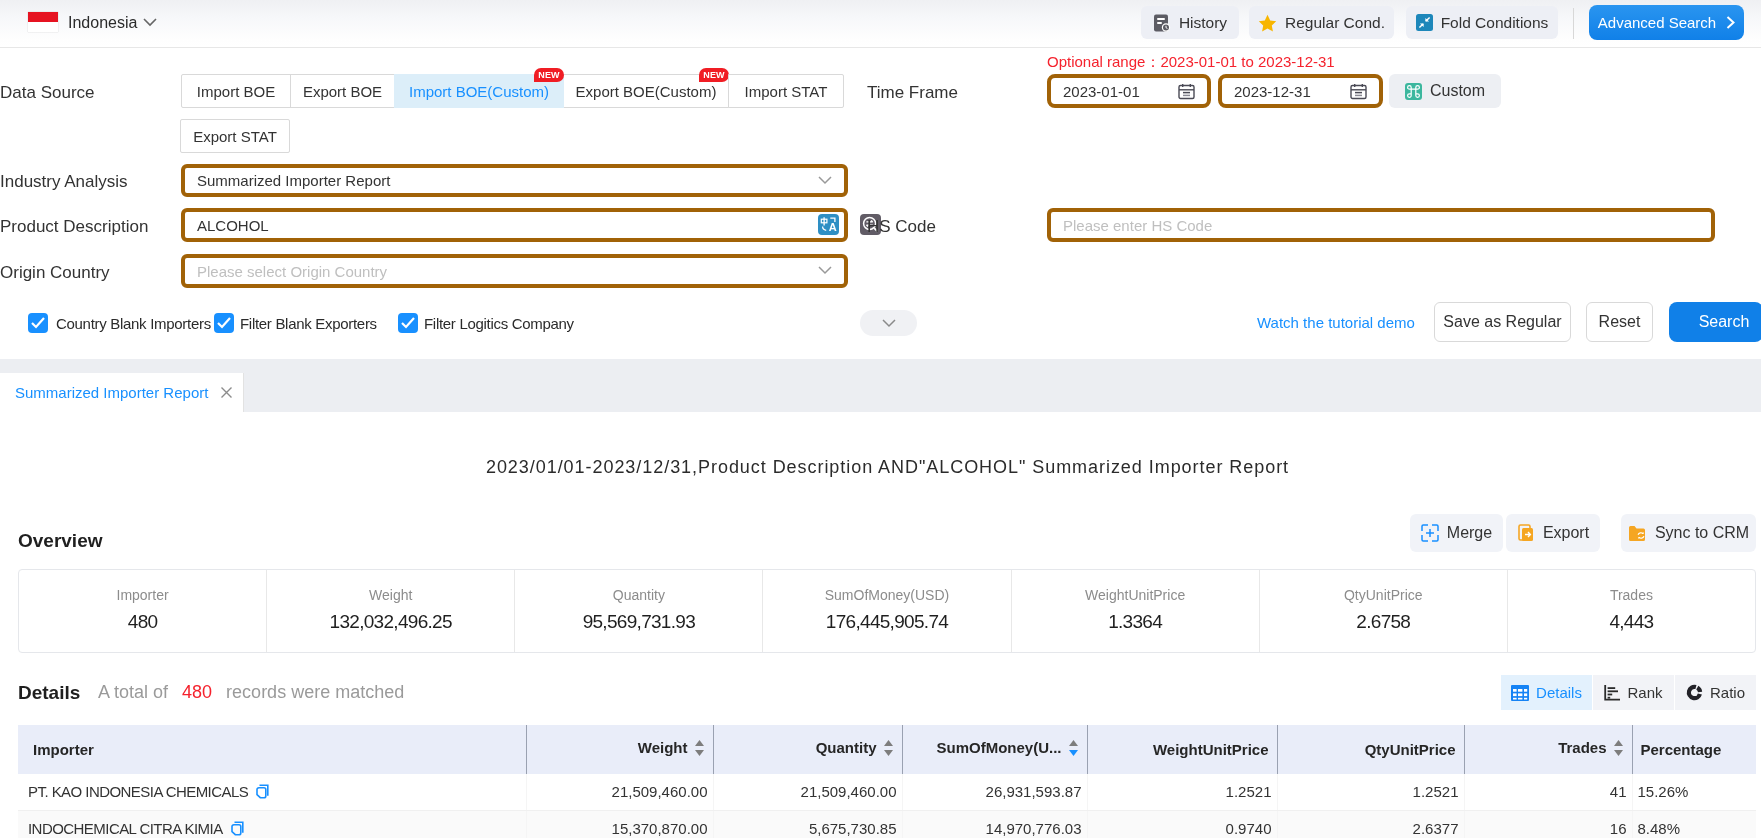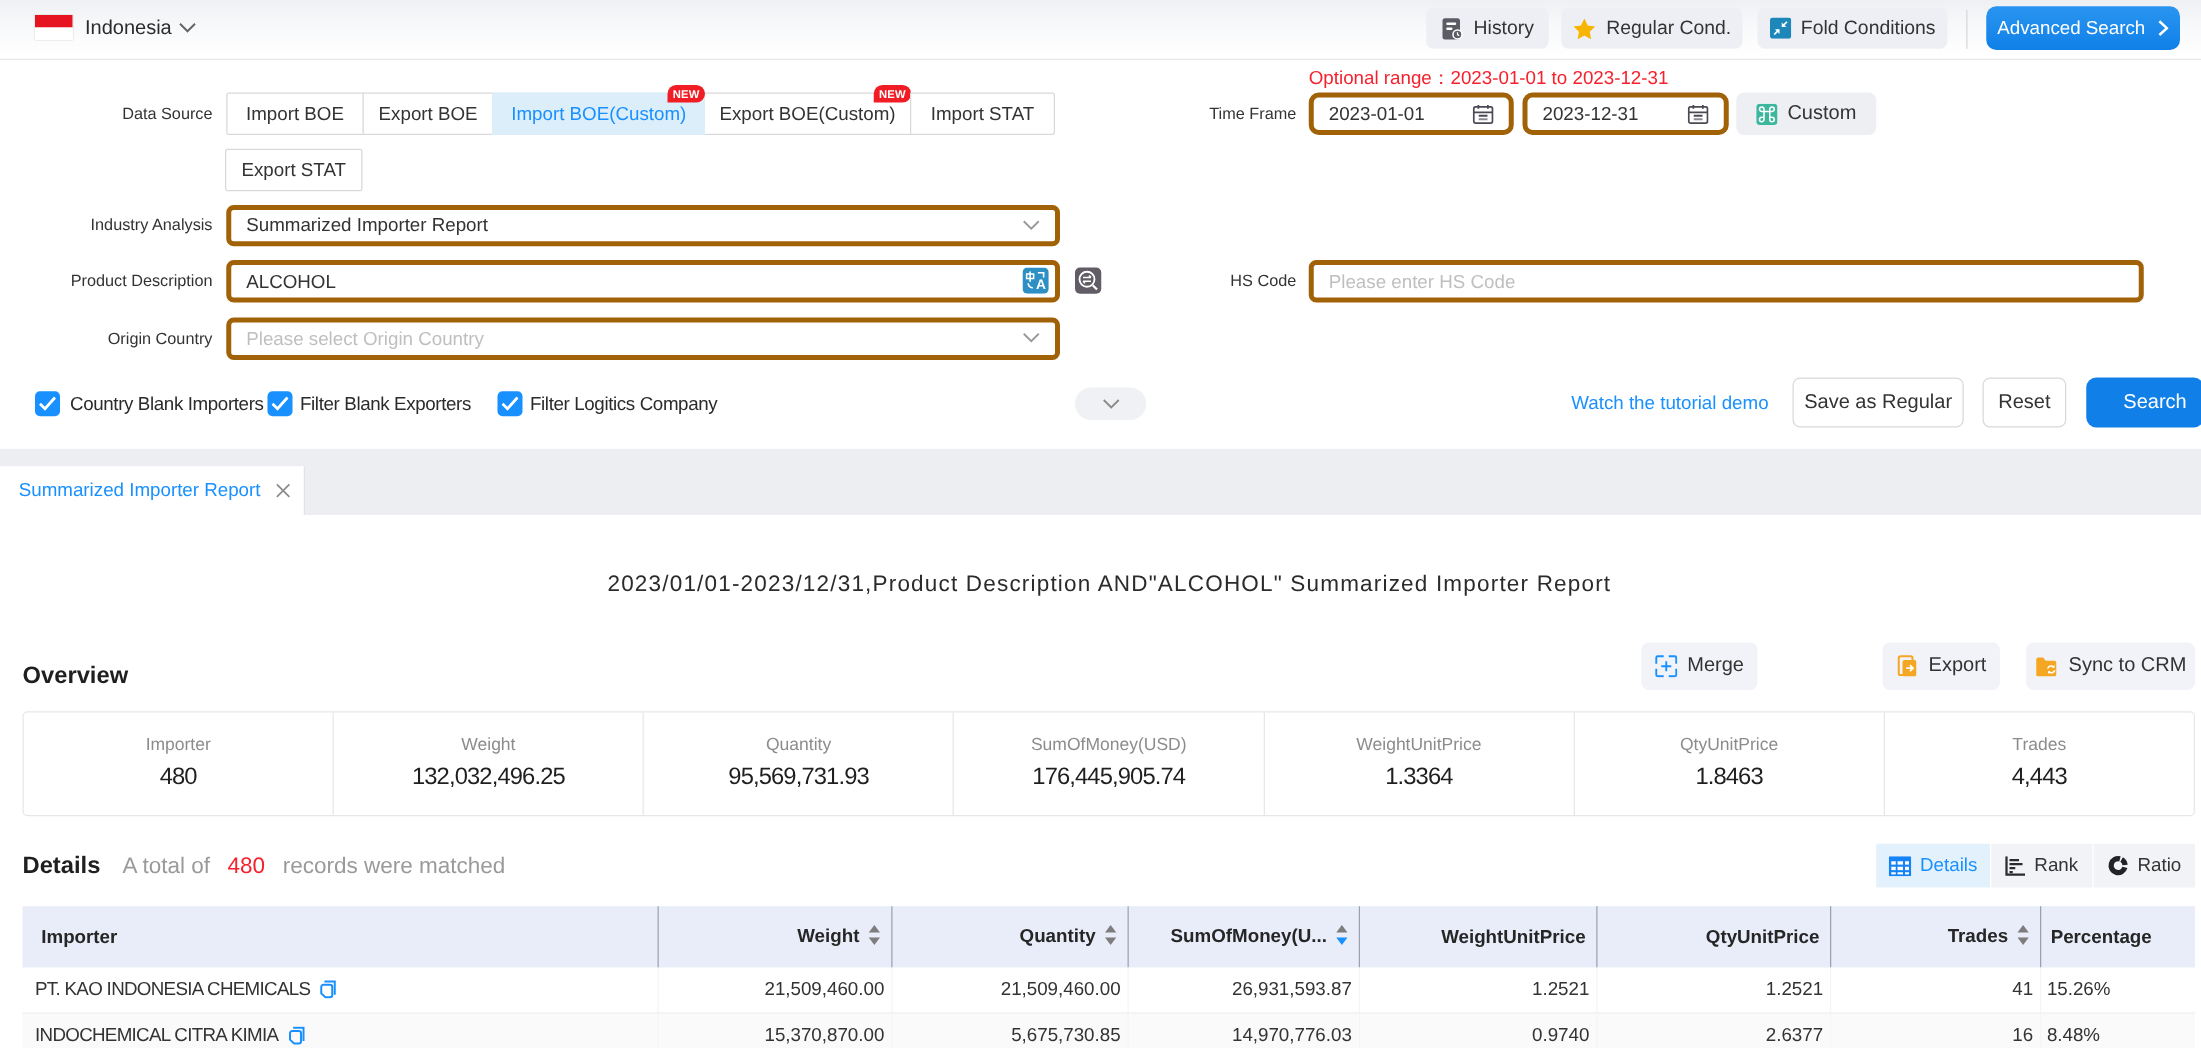--- a/index.html
+++ b/index.html
@@ -18,21 +18,21 @@
 .hbtn { position:absolute; top:6px; height:33px; background:#edeff5; border-radius:6px;
   display:flex; align-items:center; justify-content:center; font-size:15.5px; color:#333; white-space:nowrap;text-align:right; }
 .hbtn svg { margin-right:8px; }
 #advbtn { position:absolute; top:5px; left:1589px; width:155px; height:35px; border-radius:8px;
   background:linear-gradient(180deg,#2a95f0,#1080e8); color:#fff; font-size:15px;
   display:flex; align-items:center; justify-content:center; }
 #hdiv { position:absolute; left:1573px; top:8px; width:1px; height:31px; background:#d8d8d8; }
 
 
 #form { position:absolute; left:0; top:49px; width:1761px; height:310px; background:#fff; }
-.flabel { position:absolute; font-size:13px; color:#333; text-align:right; }
+.flabel { position:absolute; font-size:17px; color:#333; }
 .redrange { position:absolute; left:1047px; top:4px; font-size:15px; color:#f5222d; }
 .dsgroup { position:absolute; left:181px; top:25px; display:flex; }
 .dsbtn { height:34px; border:1px solid #d9d9d9; background:#fff; font-size:15px; color:#333;
   display:flex; align-items:center; justify-content:center; position:relative; margin-left:-1px; }
 .dsbtn.first { border-radius:2px 0 0 2px; margin-left:0; }
 .dsbtn.last { border-radius:0 2px 2px 0; }
 .dsbtn.sel { background:#dceef9; border-color:#dceef9; color:#1890ff; z-index:2; }
 .newbadge { position:absolute; top:-7px; right:-1px; width:30px; height:14px; background:#f01d24;
   border-radius:7px 7px 7px 0; color:#fff; font-size:9px; font-weight:bold;
   display:flex; align-items:center; justify-content:center; letter-spacing:.2px; }
@@ -239,21 +239,21 @@
     <svg style="margin-left:12px" width="13" height="13" viewBox="0 0 13 13">
         <path d="M1.5 1.5l10 10M11.5 1.5l-10 10" stroke="#8c8c8c" stroke-width="1.4"></path>
       </svg>
   </div>
 </div>
 
 <div id="content">
   <div id="title">2023/01/01-2023/12/31,Product Description AND"ALCOHOL" Summarized Importer Report</div>
   <div id="ovh">Overview</div>
 
-  <div class="gbtn" style="left:1313px; width:93px;">
+  <div class="gbtn" style="left:1410px; width:93px;">
     <svg width="18" height="18" viewBox="0 0 18 18">
         <g fill="none" stroke="#1890ff" stroke-width="1.5">
           <path d="M7 1H2.2A1.2 1.2 0 001 2.2V7"></path>
           <path d="M11 1h4.8A1.2 1.2 0 0117 2.2V7"></path>
           <path d="M7 17H2.2A1.2 1.2 0 011 15.8V11"></path>
           <path d="M11 17h4.8a1.2 1.2 0 001.2-1.2V11"></path>
           <path d="M5 9h8M9 5v8"></path>
         </g>
       </svg>
     Merge
@@ -293,21 +293,21 @@
     <div class="ovcol">
         <div class="ovlab">SumOfMoney(USD)</div>
         <div class="ovval">176,445,905.74</div>
       </div>
     <div class="ovcol">
         <div class="ovlab">WeightUnitPrice</div>
         <div class="ovval">1.3364</div>
       </div>
     <div class="ovcol">
         <div class="ovlab">QtyUnitPrice</div>
-        <div class="ovval">1.8463</div>
+        <div class="ovval">2.6758</div>
       </div>
     <div class="ovcol">
         <div class="ovlab">Trades</div>
         <div class="ovval">4,443</div>
       </div>
   </div>
 
   <div id="dets">Details</div>
   <div id="detinfo">A total of <b>480</b> records were matched</div>
 

